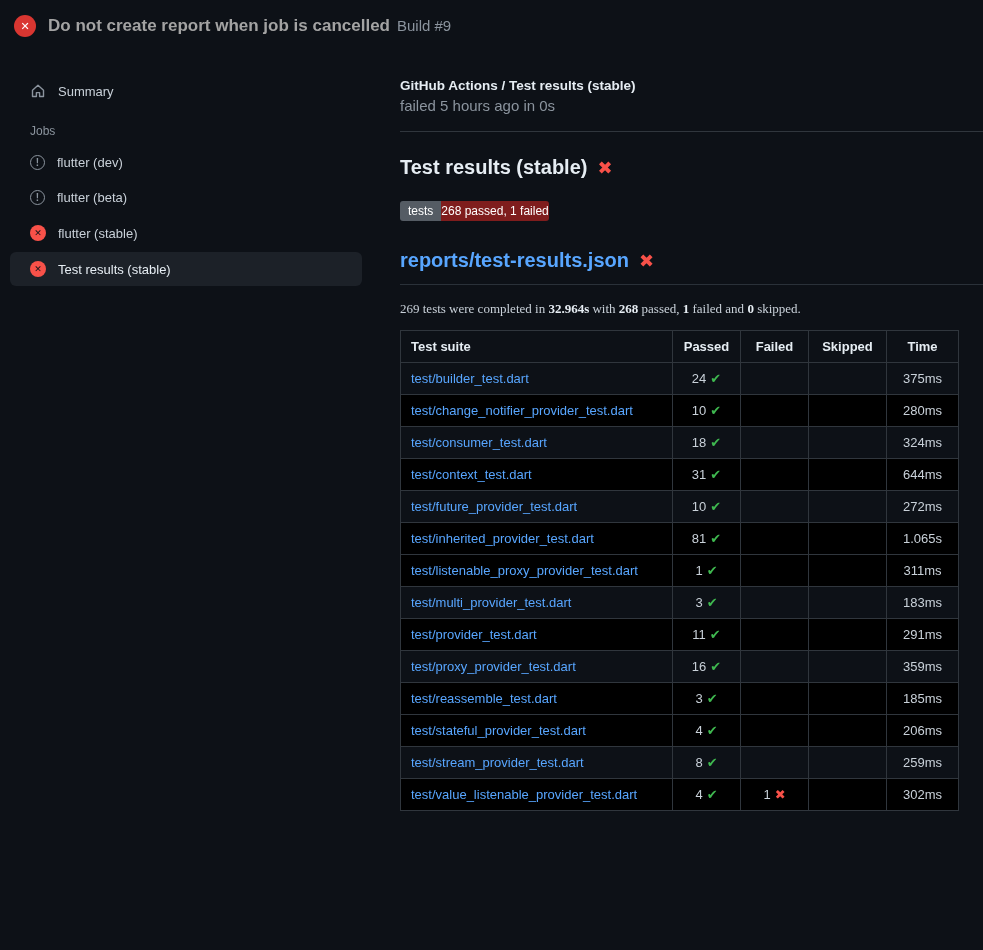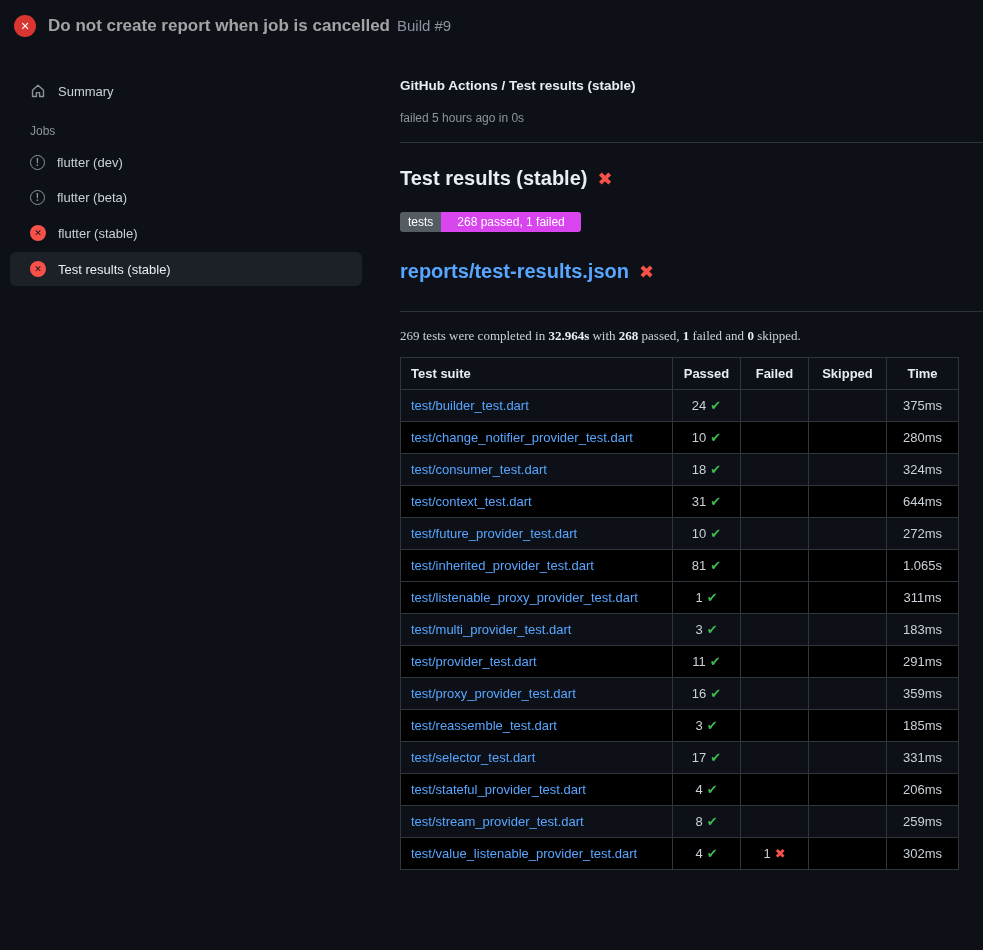--- a/index.html
+++ b/index.html
@@ -41,34 +41,34 @@
   .icon-fail {
     width: 16px; height: 16px; border-radius: 50%; flex-shrink: 0;
     background: #f85149; color: #12161c; font-size: 9px; font-weight: 700;
     display: flex; align-items: center; justify-content: center;
   }
   .home-icon { width: 16px; height: 16px; flex-shrink: 0; display: flex; align-items: center; }
 
   
   .main { flex: 1; padding: 26px 0 0 28px; min-width: 0; }
   .breadcrumb { font-weight: 700; font-size: 13.5px; color: #e6edf3; }
-  .run-meta { color: #8b949e; font-size: 12px; margin-top: 18px; }
+  .run-meta { color: #8b949e; font-size: 15px; margin-top: 4px; }
   .divider { border-bottom: 1px solid #30363d; margin-top: 17px; }
 
   .section-heading { display: flex; align-items: center; gap: 10px; margin-top: 24px; }
   .section-heading .title { font-size: 20px; font-weight: 700; color: #e6edf3; }
   .x-big { color: #f85149; font-size: 18px; font-weight: 700; line-height: 1; }
 
   .badge { display: inline-flex; margin-top: 22px; font-size: 12px; line-height: 1; }
   .badge-label { background: #555c64; color: #ffffff; padding: 4px 8px; border-radius: 3px 0 0 3px; }
-  .badge-value { background: #d946ef; color: #ffffff; padding: 4px 16px; border-radius: 0 3px 3px 0; }
+  .badge-value { background: #7f1d1d; color: #ffffff; padding: 4px 0; border-radius: 0 3px 3px 0; }
 
   .report-heading {
     display: flex; align-items: center; gap: 10px;
-    margin-top: 28px; padding-bottom: 28px; border-bottom: 1px solid #2a3139;
+    margin-top: 28px; padding-bottom: 12px; border-bottom: 1px solid #2a3139;
   }
   .report-heading a { font-size: 20px; font-weight: 700; }
 
   .summary-line { margin: 16px 17px 0 0; color: #c9d1d9; font-family: Liberation Serif, serif; }
   .summary-line b { color: #e6edf3; font-weight: 700; }
 
   table.results { border-collapse: collapse; margin-top: 13px; }
   .results th, .results td { border: 1px solid #30363d; padding: 8px 10px; font-size: 13px; }
   .results th { font-weight: 700; color: #e6edf3; text-align: left; }
   .results th.col-num, .results td.col-num { text-align: center; }
@@ -237,27 +237,20 @@
   </tr>
 
   <tr class="alt">
     <td class="col-suite"><a href="#">test/reassemble_test.dart</a></td>
     <td class="col-num w-passed"><span class="num">3</span><span class="check-icon">✔</span></td>
     <td class="col-num w-failed"></td>
     <td class="col-num w-skipped"></td>
     <td class="col-num w-time">185ms</td>
   </tr>
 
-  <tr>
-    <td class="col-suite"><a href="#">test/selector_test.dart</a></td>
-    <td class="col-num w-passed"><span class="num">17</span><span class="check-icon">✔</span></td>
-    <td class="col-num w-failed"></td>
-    <td class="col-num w-skipped"></td>
-    <td class="col-num w-time">331ms</td>
-  </tr>
 
   <tr class="alt">
     <td class="col-suite"><a href="#">test/stateful_provider_test.dart</a></td>
     <td class="col-num w-passed"><span class="num">4</span><span class="check-icon">✔</span></td>
     <td class="col-num w-failed"></td>
     <td class="col-num w-skipped"></td>
     <td class="col-num w-time">206ms</td>
   </tr>
 
   <tr>

